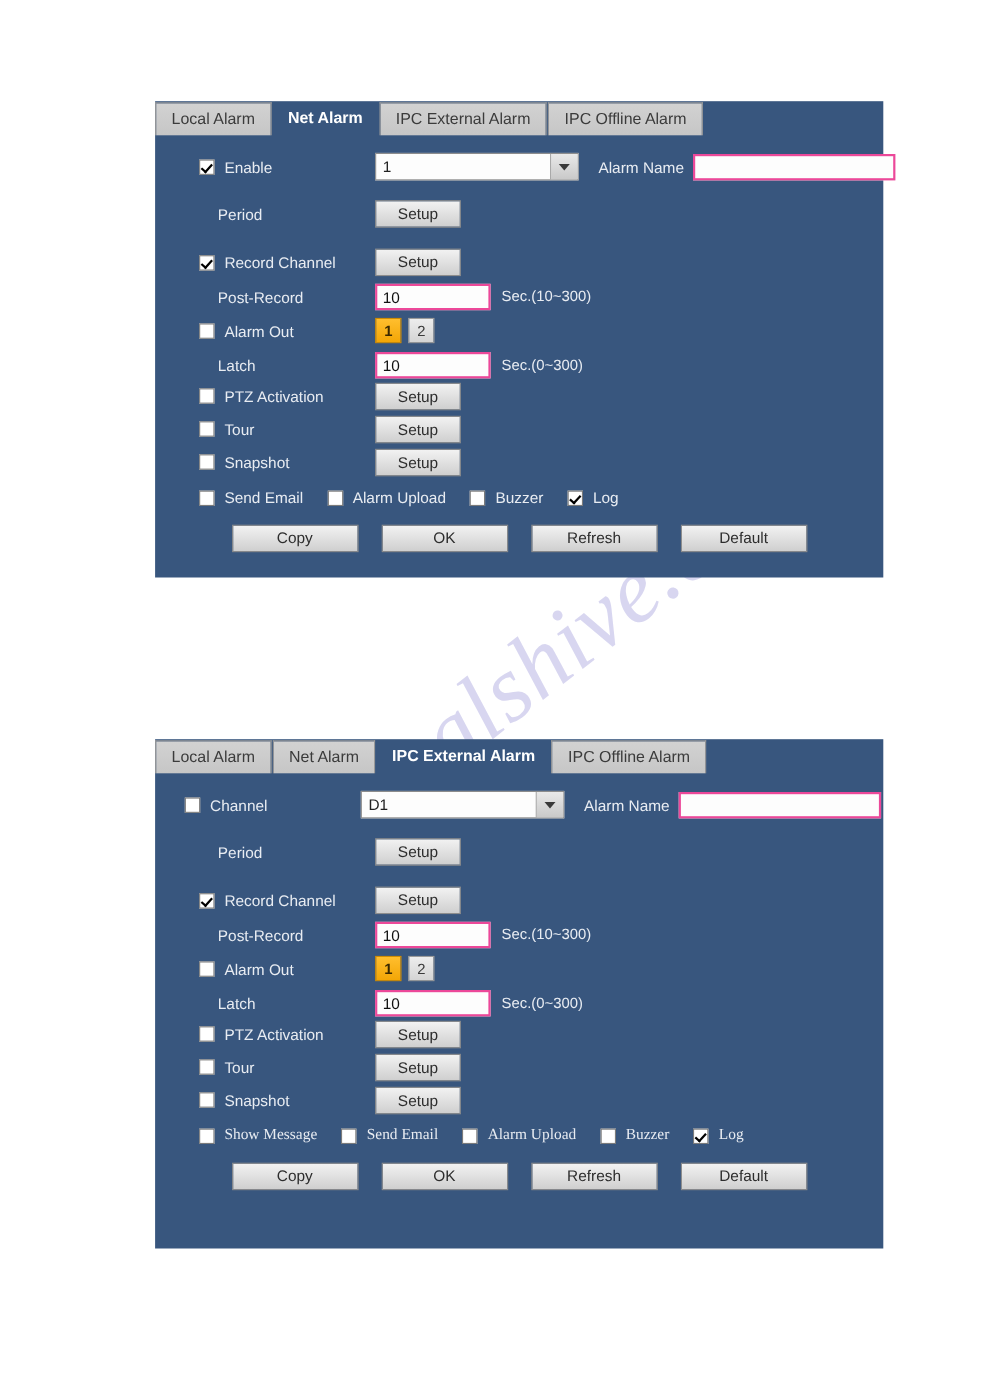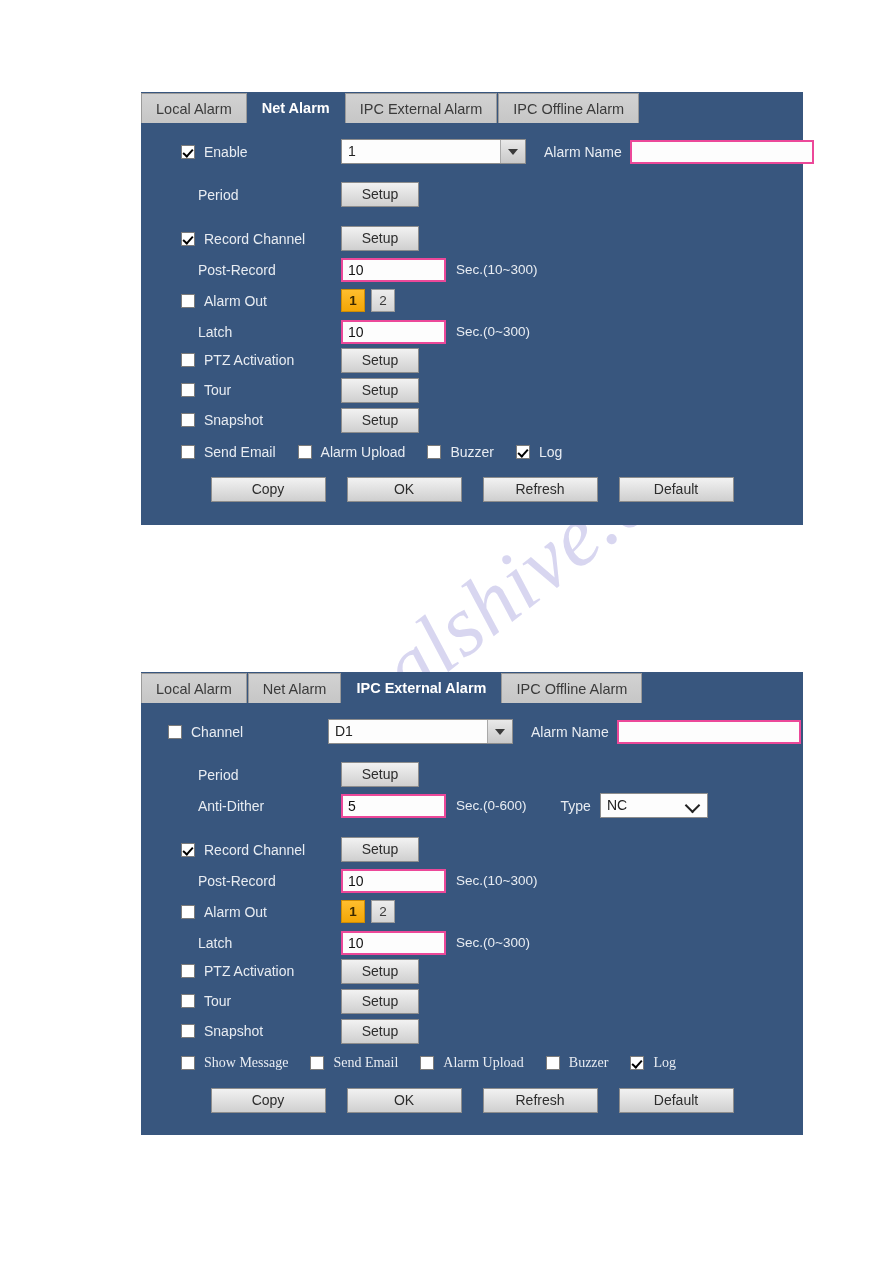--- a/index.html
+++ b/index.html
@@ -243,21 +243,21 @@
 
   
   .cbgroup {
     display: flex;
     align-items: center;
     margin-left: 40px;
     height: 30px;
   }
   .cbgroup .item {
     display: flex;
-    align-items: center;
+    align-items: flex-end;
     margin-right: 22px;
   }
 
   
   .footer {
     display: flex;
     justify-content: center;
     gap: 21px;
     padding-top: 10px;
   }
@@ -456,34 +456,20 @@
 
     <div class="row" style="margin-top:12px;">
       <div class="label-cell indent">
         <span class="txt">Period</span>
       </div>
       <div class="ctl-cell">
         <div class="btn btn-setup">Setup</div>
       </div>
     </div>
 
-    <div class="row">
-      <div class="label-cell indent">
-        <span class="txt">Anti-Dither</span>
-      </div>
-      <div class="ctl-cell">
-        <input class="input input-num" type="text" value="5" style="">
-        <span class="hint">Sec.(0-600)</span>
-        <span class="type-label">Type</span>
-        <div class="sel">
-          <span class="val">NC</span>
-          <span class="chev"></span>
-        </div>
-      </div>
-    </div>
 
     <div class="row" style="margin-top:13px;">
       <div class="label-cell">
         <span class="cb checked"></span>
         <span class="txt">Record Channel</span>
       </div>
       <div class="ctl-cell">
         <div class="btn btn-setup">Setup</div>
       </div>
     </div>

